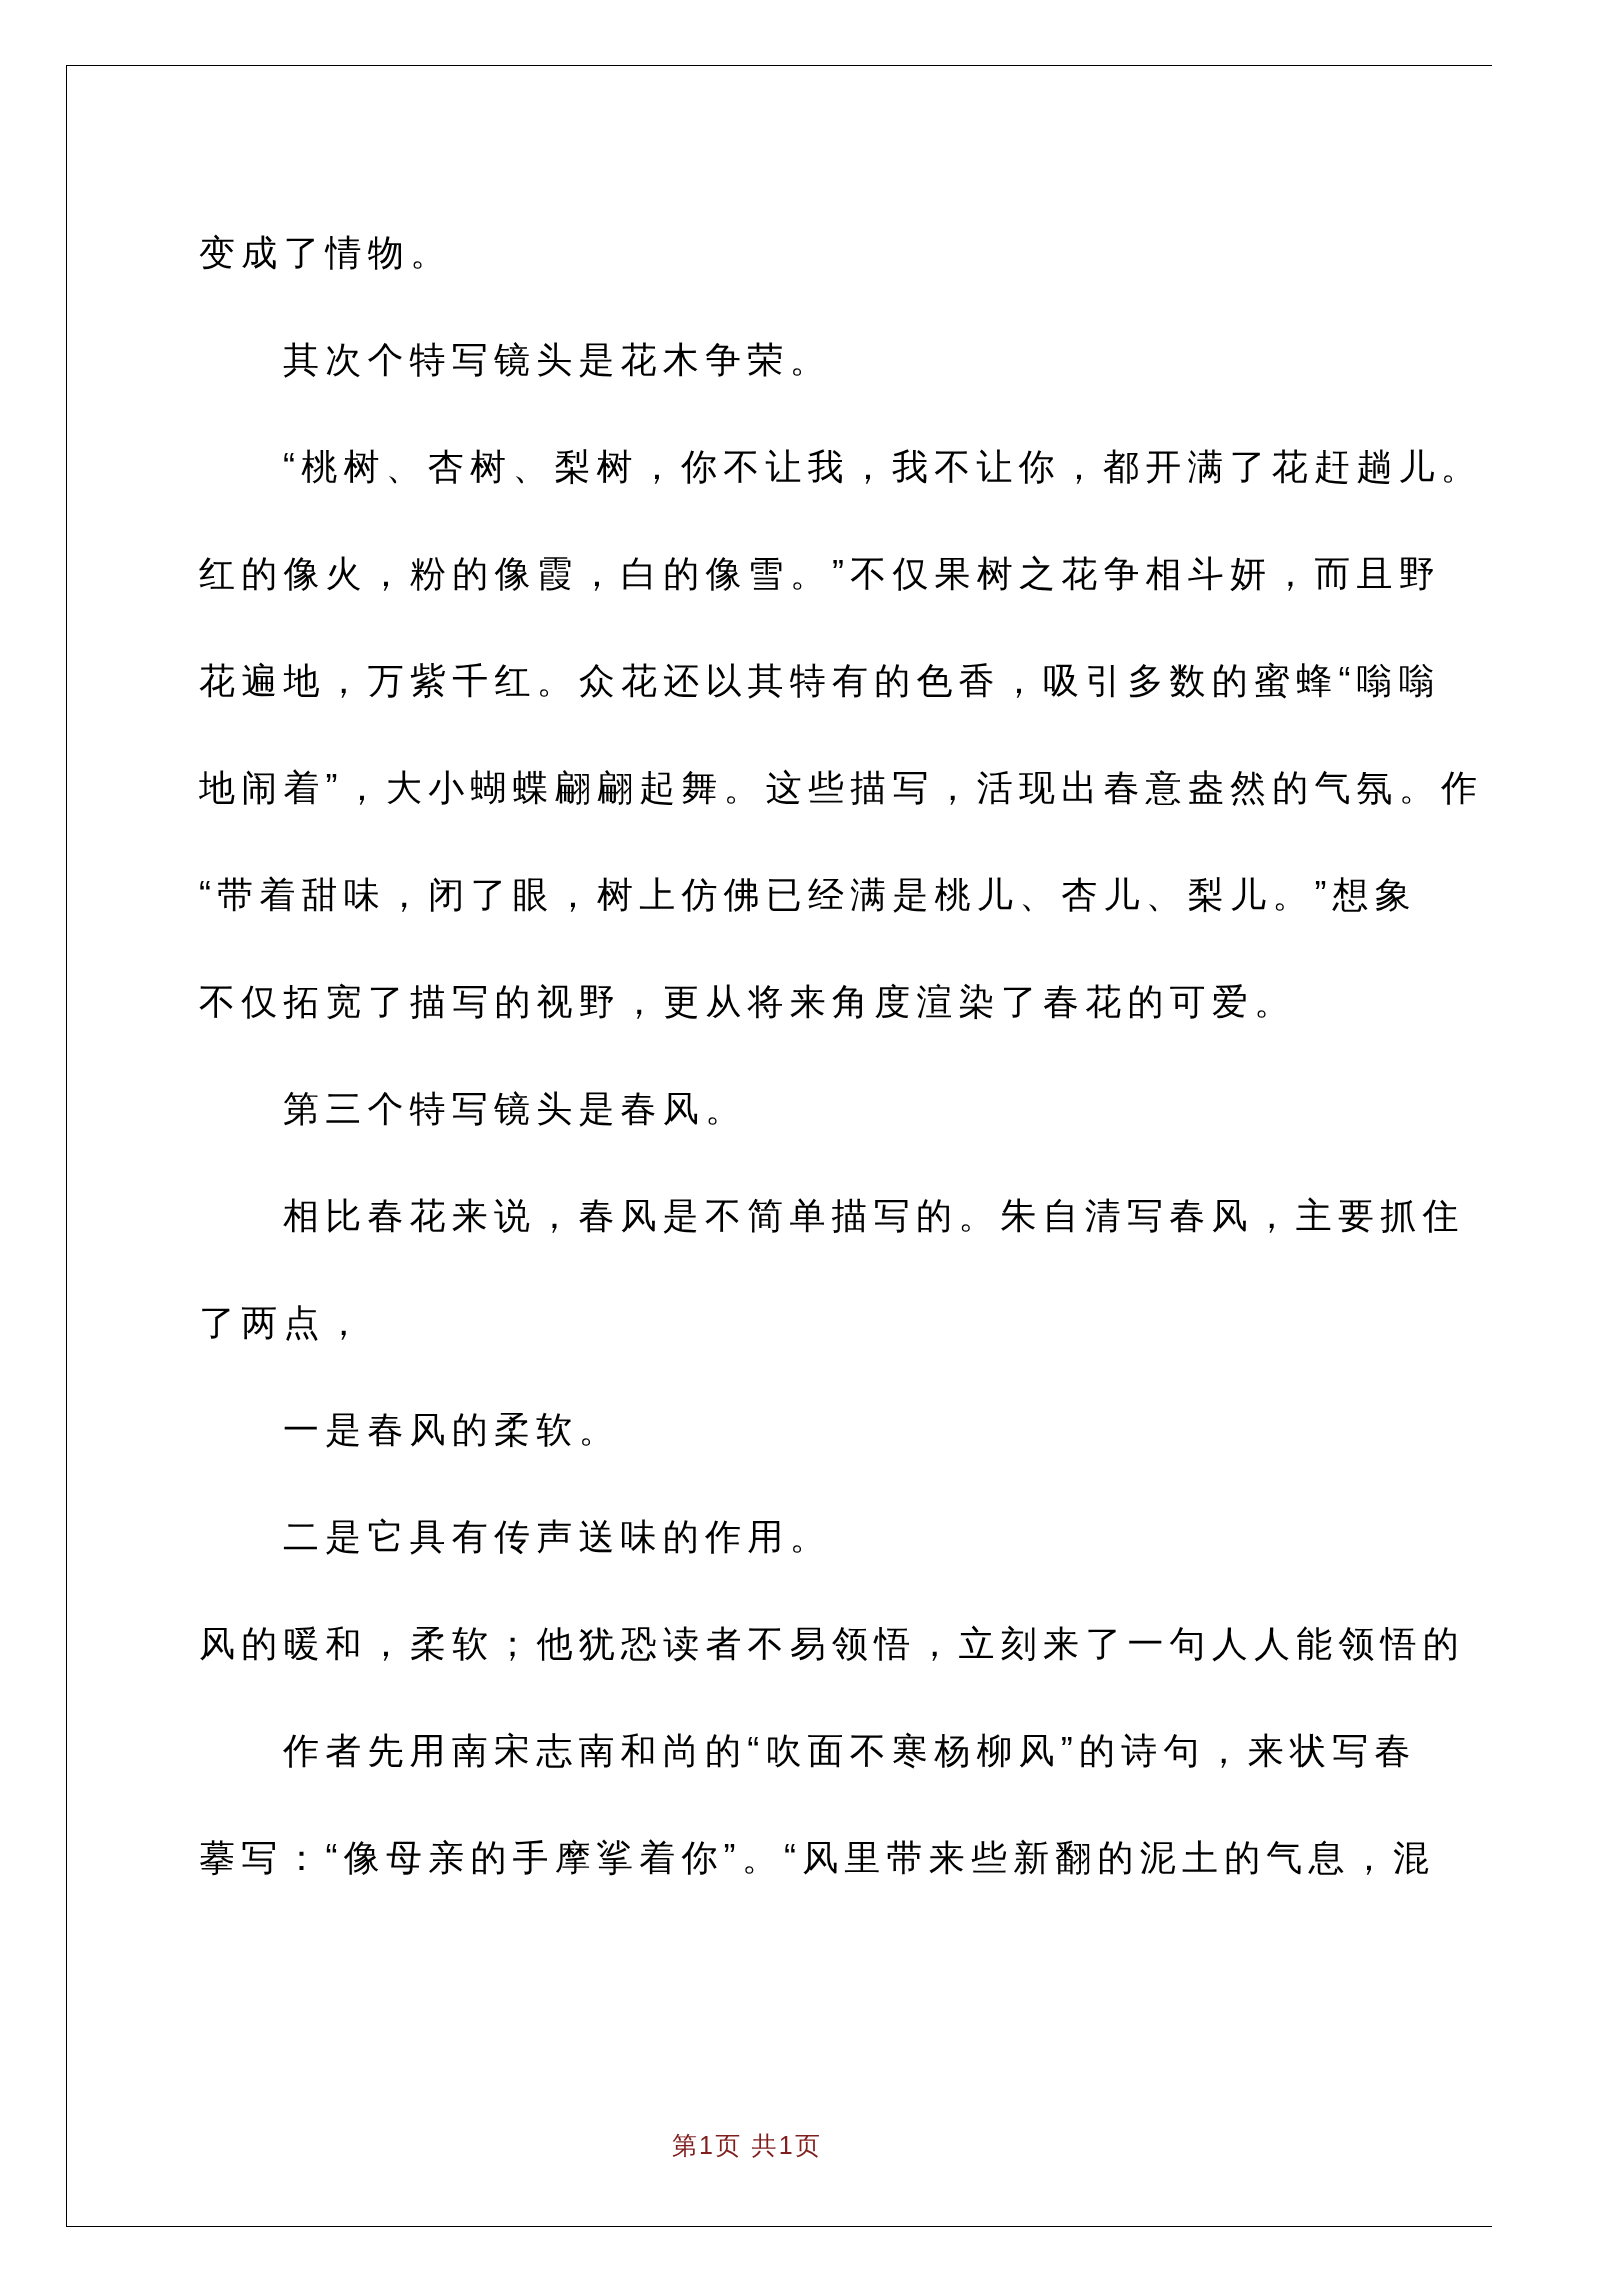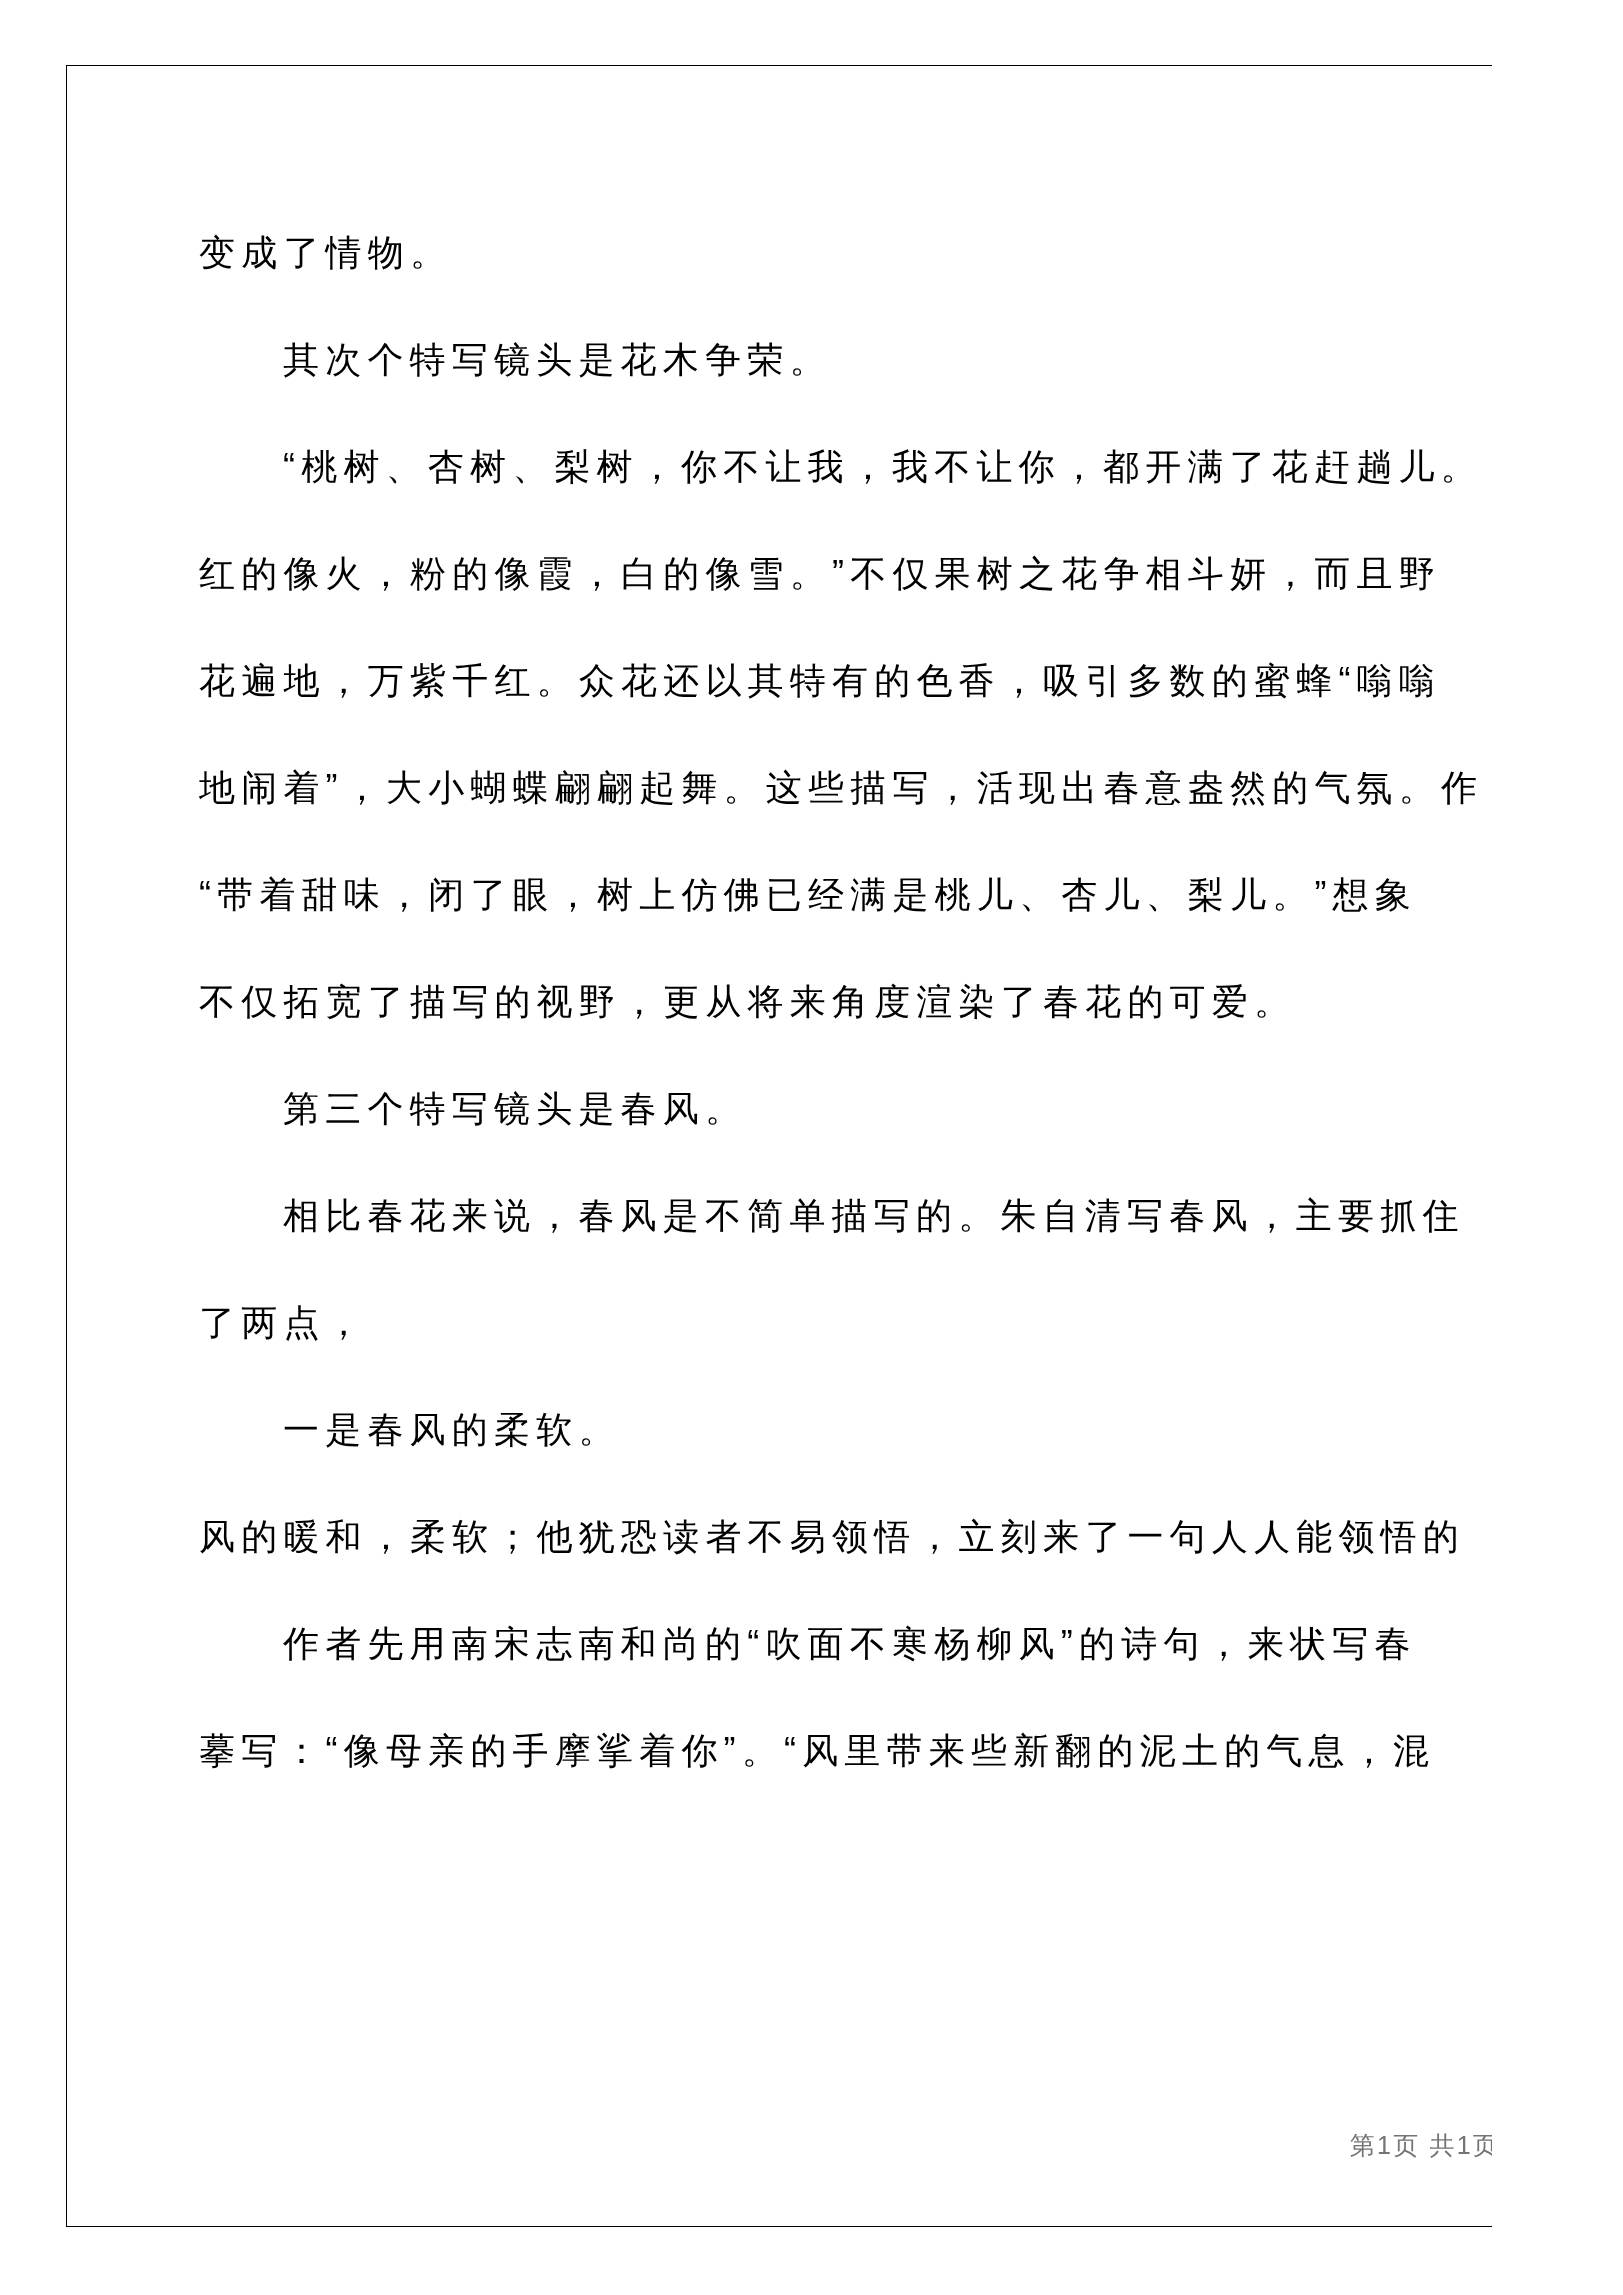--- a/index.html
+++ b/index.html
@@ -38,45 +38,46 @@
     letter-spacing: 6.2px;
     white-space: nowrap;
     color: #000000;
   }
   .text-line.indented {
     padding-left: 84px;
   }
   .page-footer {
     position: absolute;
     top: 2129px;
-    left: 8px;
+    left: 1px;
     width: 100%;
-    text-align: right;
+    text-align: center;
     font-size: 25px;
     letter-spacing: 2.2px;
-    color: #737373;
+    color: #7f1d1d;
   }
 </style>
 </head>
 <body>
 
 <div class="page">
   <div class="page-border"></div>
   <div class="text-block">
       <div class="text-line">变成了情物。</div>
       <div class="text-line indented">其次个特写镜头是花木争荣。</div>
       <div class="text-line indented">“桃树、杏树、梨树，你不让我，我不让你，都开满了花赶趟儿。</div>
       <div class="text-line">红的像火，粉的像霞，白的像雪。”不仅果树之花争相斗妍，而且野</div>
       <div class="text-line">花遍地，万紫千红。众花还以其特有的色香，吸引多数的蜜蜂“嗡嗡</div>
       <div class="text-line">地闹着”，大小蝴蝶翩翩起舞。这些描写，活现出春意盎然的气氛。作</div>
       <div class="text-line">“带着甜味，闭了眼，树上仿佛已经满是桃儿、杏儿、梨儿。”想象</div>
       <div class="text-line">不仅拓宽了描写的视野，更从将来角度渲染了春花的可爱。</div>
       <div class="text-line indented">第三个特写镜头是春风。</div>
       <div class="text-line indented">相比春花来说，春风是不简单描写的。朱自清写春风，主要抓住</div>
       <div class="text-line">了两点，</div>
       <div class="text-line indented">一是春风的柔软。</div>
+      <div class="text-line indented">二是它具有传声送味的作用。</div>
       <div class="text-line">风的暖和，柔软；他犹恐读者不易领悟，立刻来了一句人人能领悟的</div>
       <div class="text-line indented">作者先用南宋志南和尚的“吹面不寒杨柳风”的诗句，来状写春</div>
       <div class="text-line">摹写：“像母亲的手摩挲着你”。“风里带来些新翻的泥土的气息，混</div>
     </div>
   <div class="page-footer">第1页 共1页</div>
 </div>
 
 
 </body></html>

